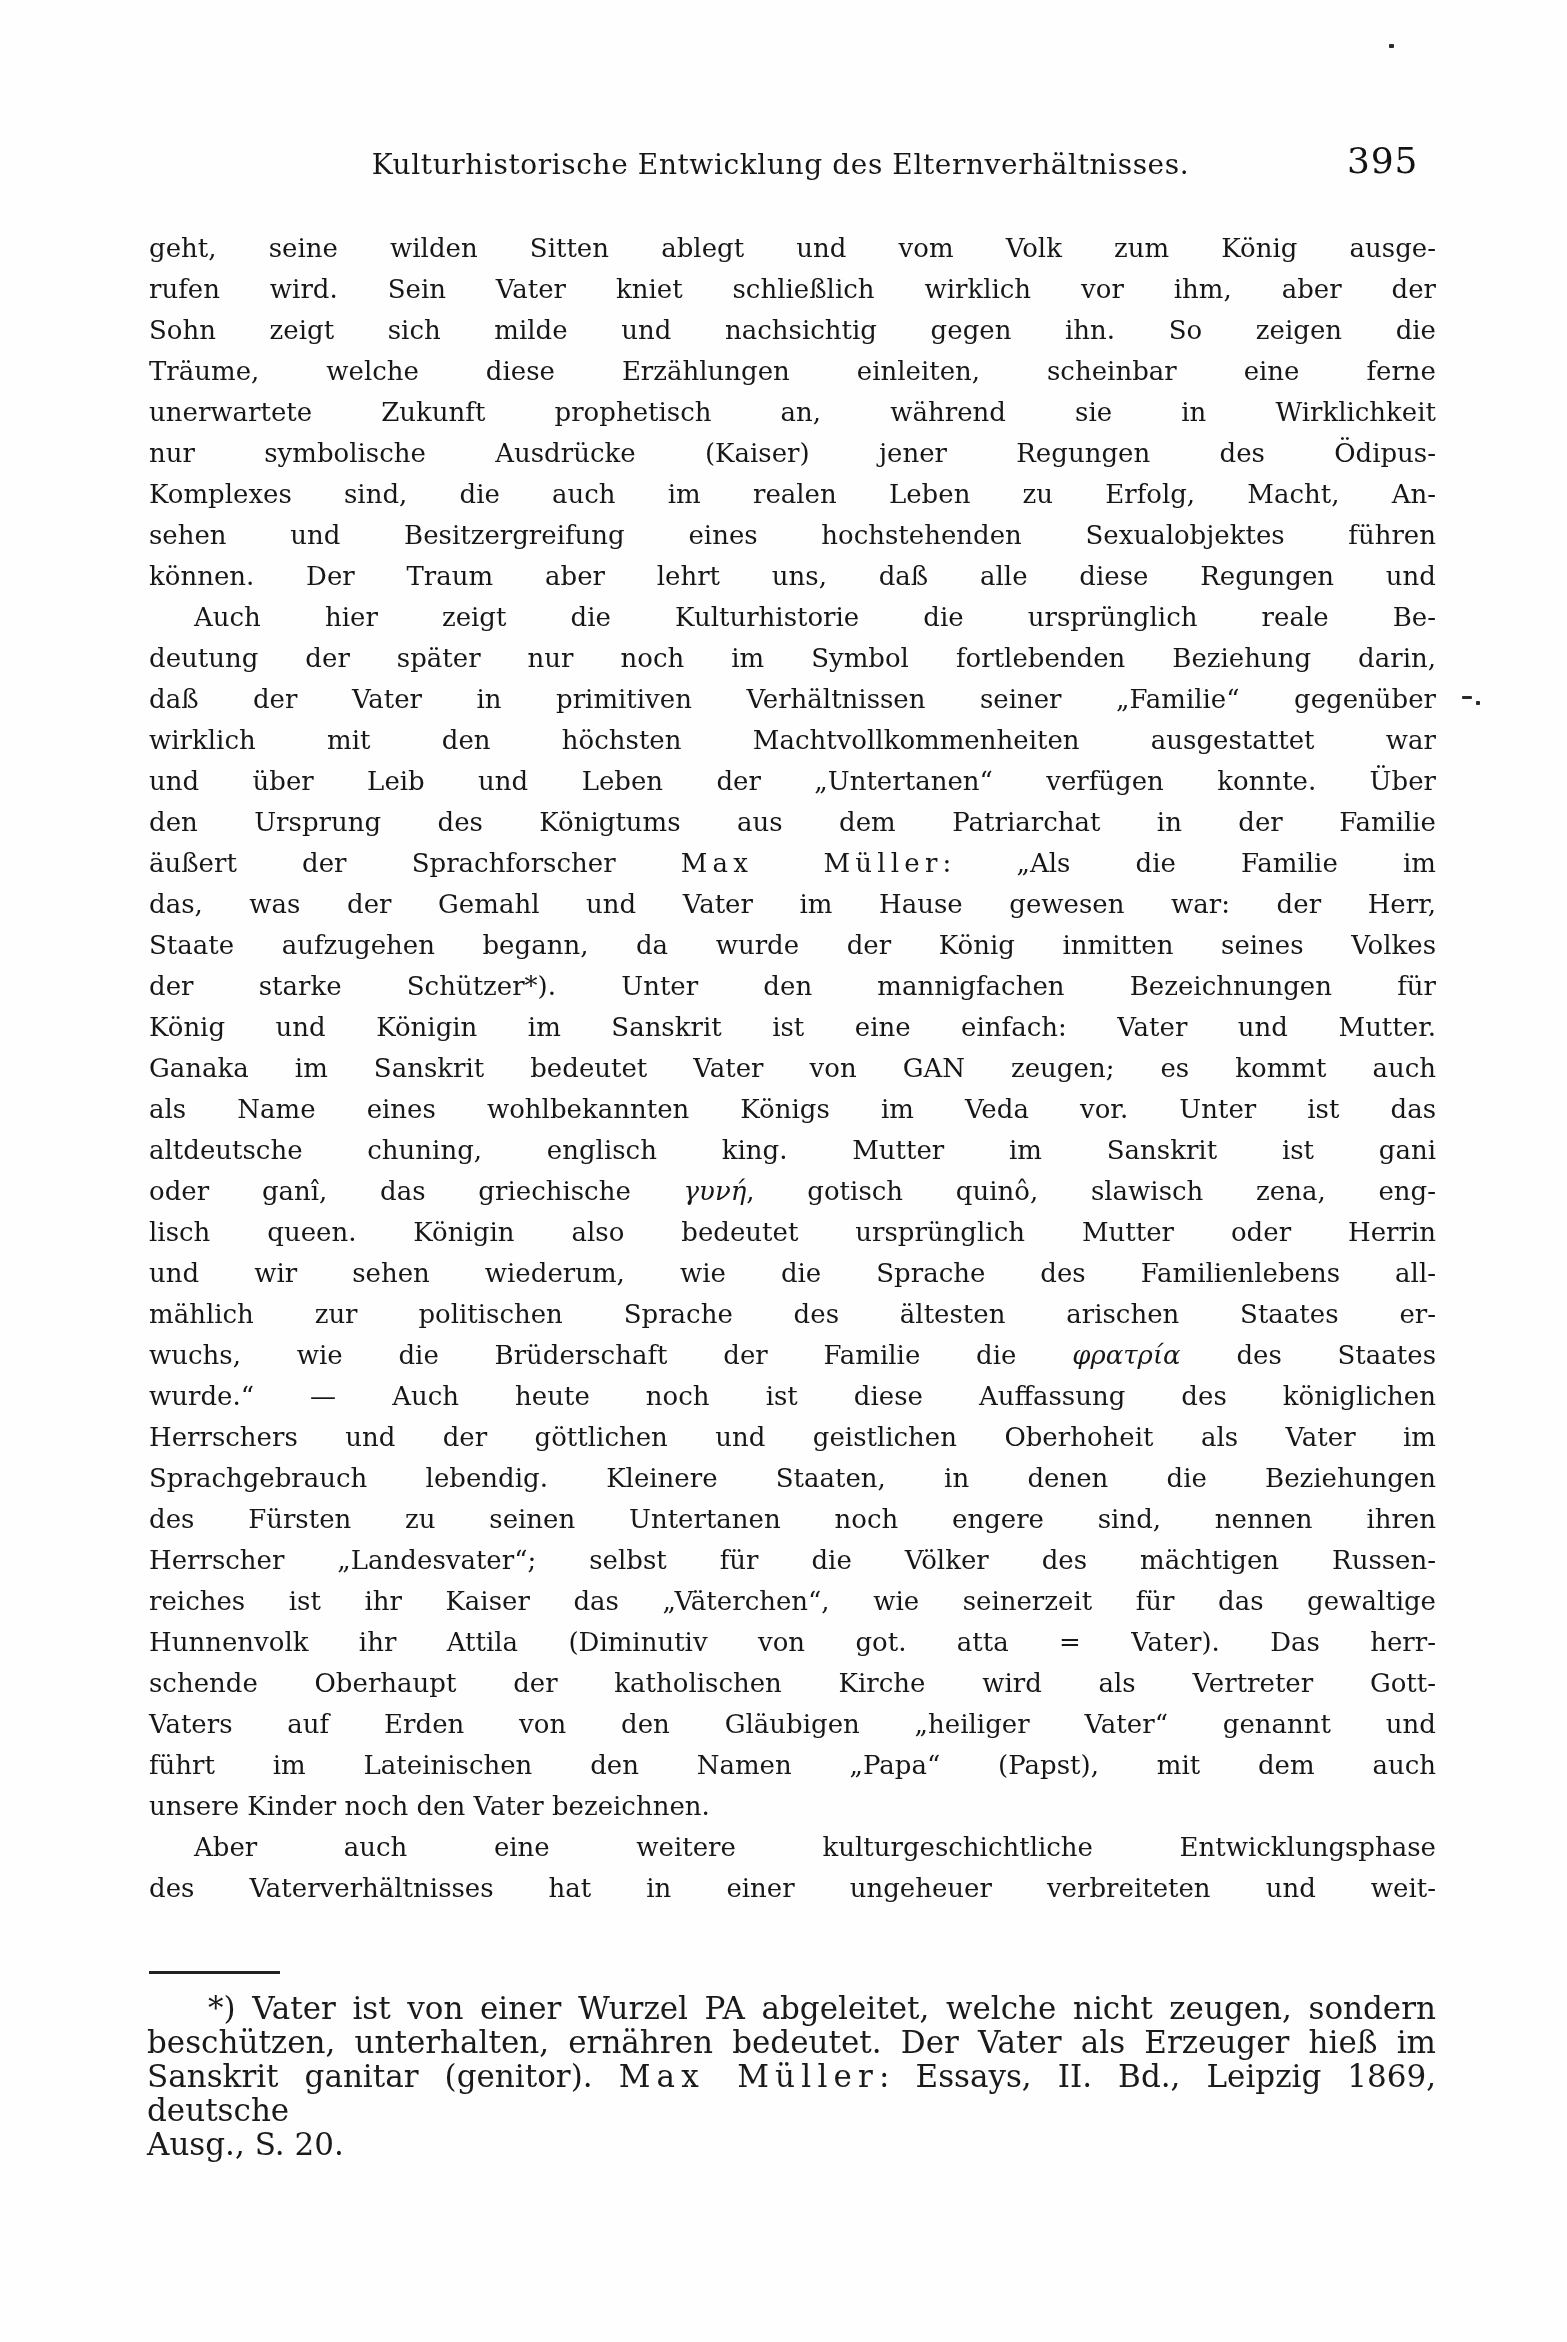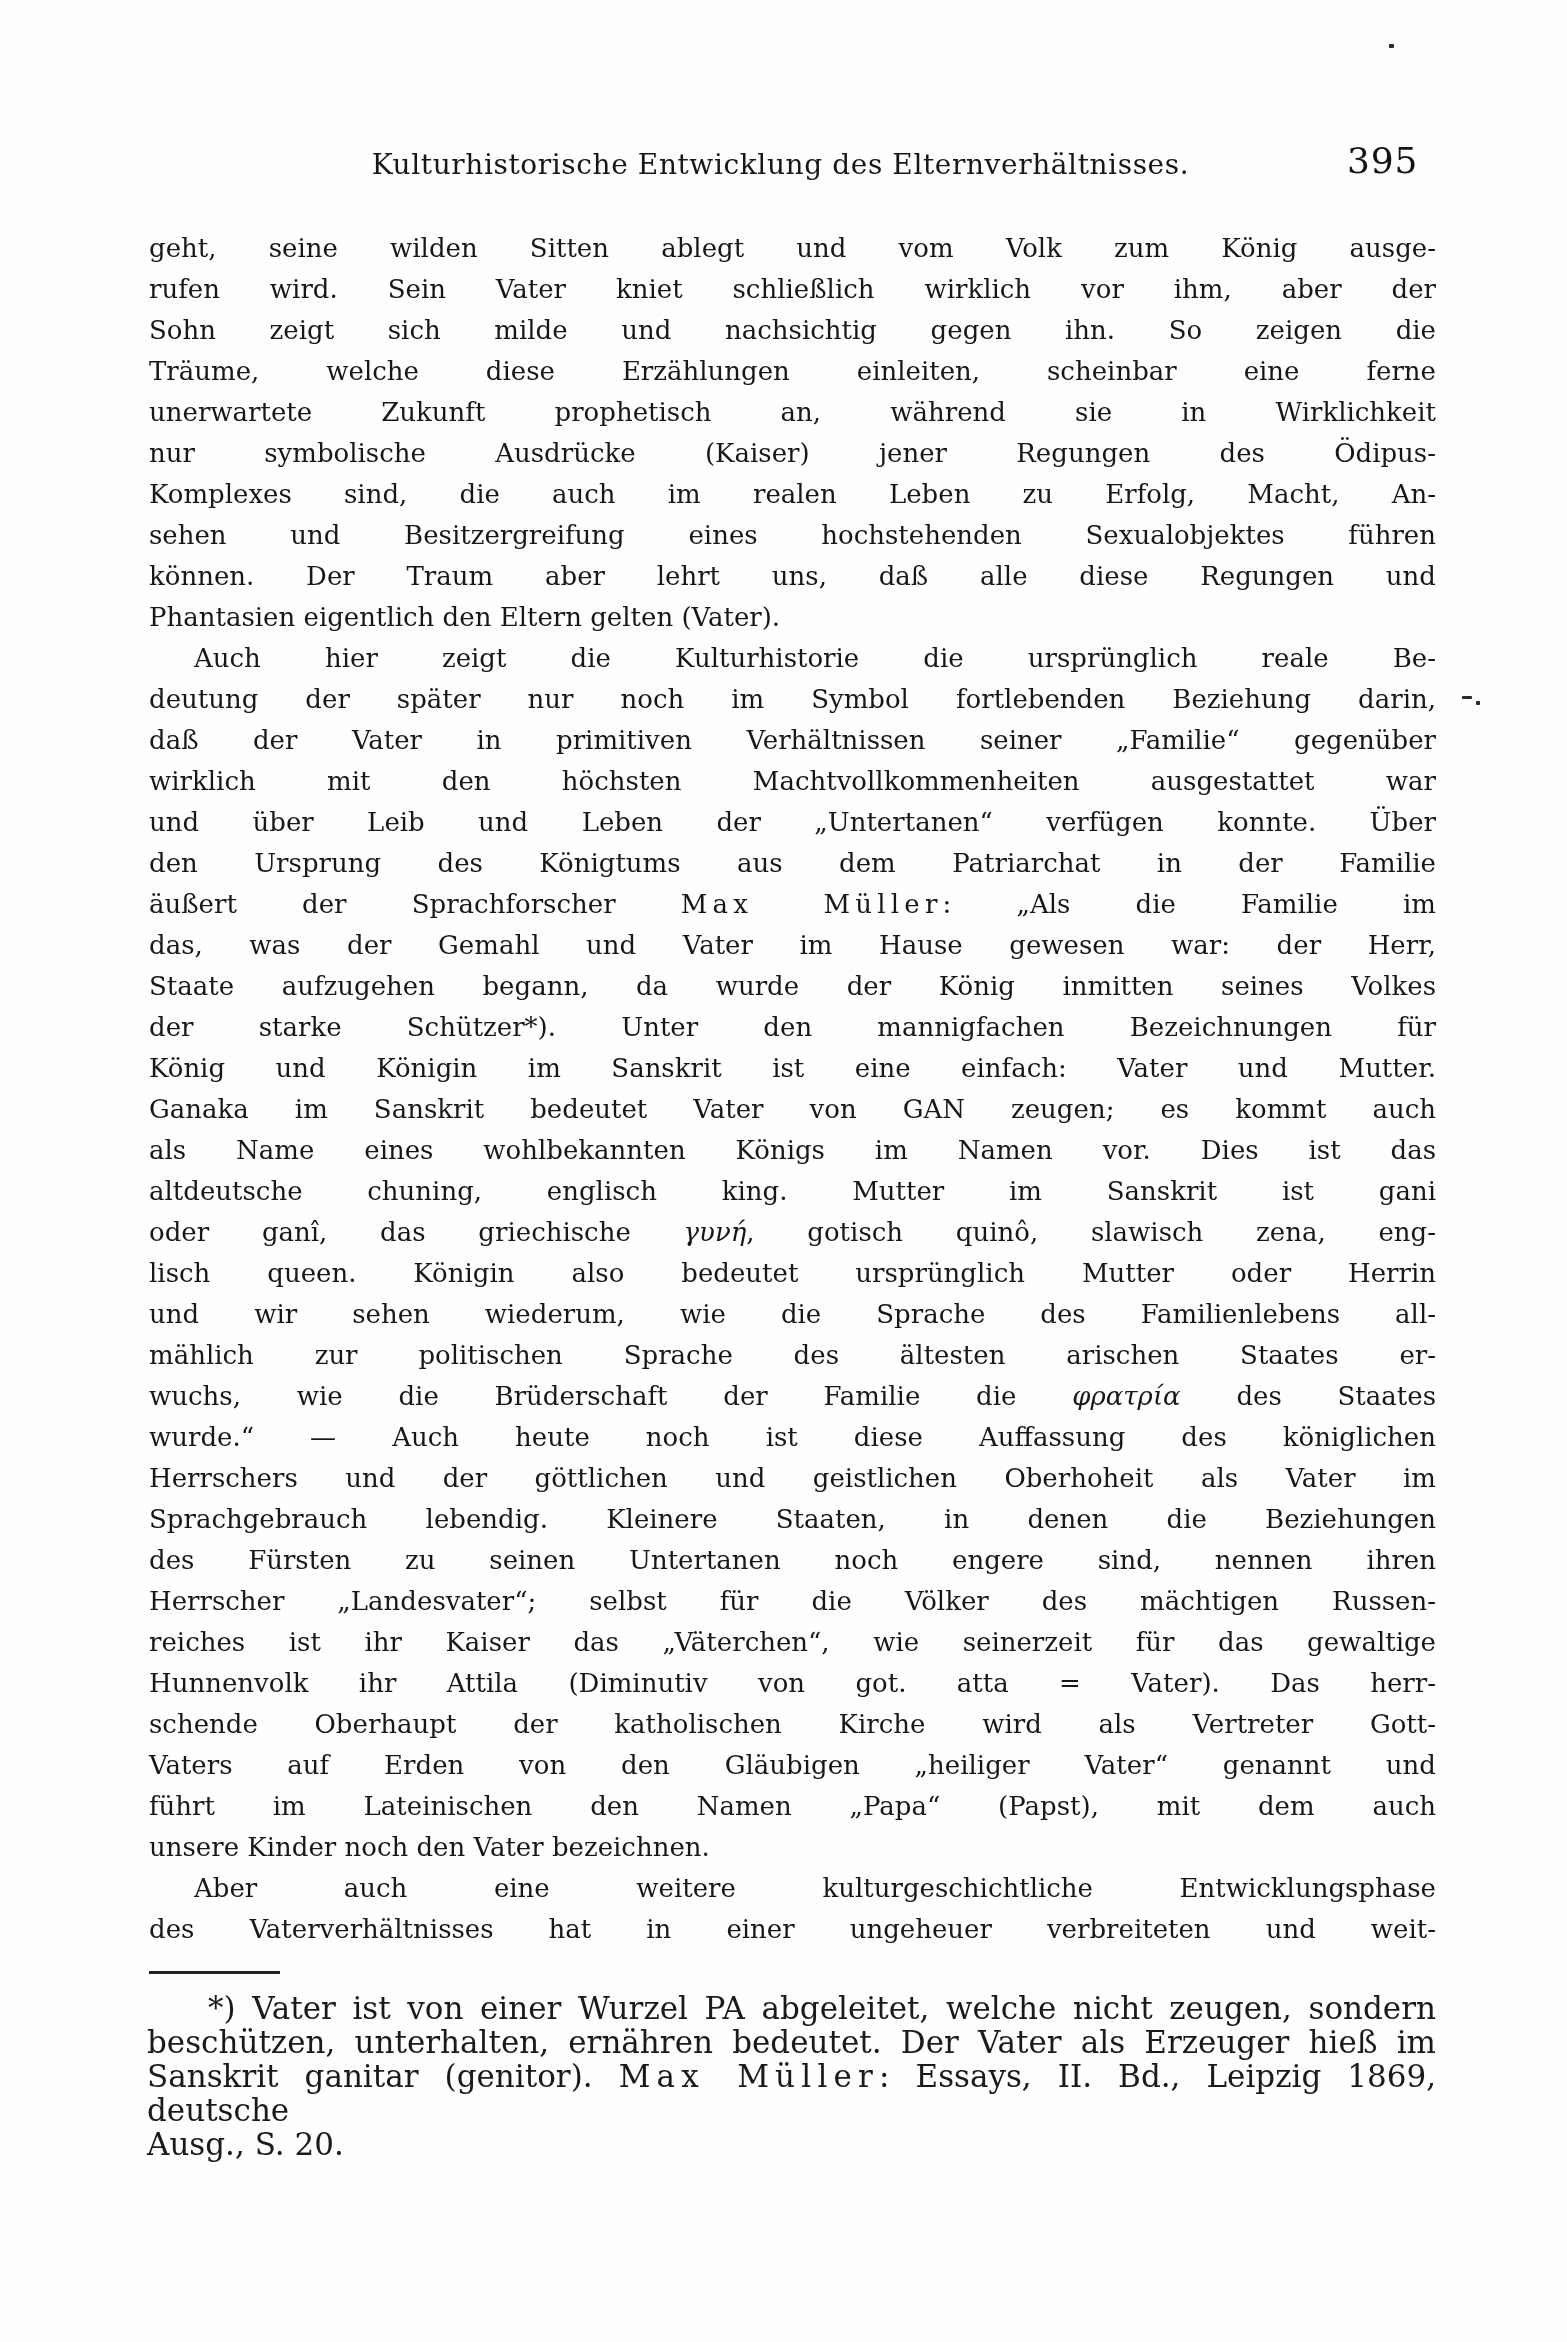--- a/index.html
+++ b/index.html
@@ -71,36 +71,35 @@
   <main class="textblock">
     <div class="line">geht, seine wilden Sitten ablegt und vom Volk zum König ausge-</div>
     <div class="line">rufen wird. Sein Vater kniet schließlich wirklich vor ihm, aber der</div>
     <div class="line">Sohn zeigt sich milde und nachsichtig gegen ihn. So zeigen die</div>
     <div class="line">Träume, welche diese Erzählungen einleiten, scheinbar eine ferne</div>
     <div class="line">unerwartete Zukunft prophetisch an, während sie in Wirklichkeit</div>
     <div class="line">nur symbolische Ausdrücke (Kaiser) jener Regungen des Ödipus-</div>
     <div class="line">Komplexes sind, die auch im realen Leben zu Erfolg, Macht, An-</div>
     <div class="line">sehen und Besitzergreifung eines hochstehenden Sexualobjektes führen</div>
     <div class="line">können. Der Traum aber lehrt uns, daß alle diese Regungen und</div>
-    <div class="line para-end">Phantasien eigentlich den Eltern gelten (Vater).</div>
     <div class="line indent">Auch hier zeigt die Kulturhistorie die ursprünglich reale Be-</div>
     <div class="line">deutung der später nur noch im Symbol fortlebenden Beziehung darin,</div>
     <div class="line">daß der Vater in primitiven Verhältnissen seiner „Familie“ gegenüber</div>
     <div class="line">wirklich mit den höchsten Machtvollkommenheiten ausgestattet war</div>
     <div class="line">und über Leib und Leben der „Untertanen“ verfügen konnte. Über</div>
     <div class="line">den Ursprung des Königtums aus dem Patriarchat in der Familie</div>
     <div class="line">
       <span>äußert der Sprachforscher </span><span class="sperr">Max Müller</span><span>: „Als die Familie im</span>
     </div>
     <div class="line">das, was der Gemahl und Vater im Hause gewesen war: der Herr,</div>
     <div class="line">Staate aufzugehen begann, da wurde der König inmitten seines Volkes</div>
     <div class="line">der starke Schützer*). Unter den mannigfachen Bezeichnungen für</div>
     <div class="line">König und Königin im Sanskrit ist eine einfach: Vater und Mutter.</div>
     <div class="line">Ganaka im Sanskrit bedeutet Vater von GAN zeugen; es kommt auch</div>
-    <div class="line">als Name eines wohlbekannten Königs im Namen vor. Dies ist das</div>
+    <div class="line">als Name eines wohlbekannten Königs im Veda vor. Unter ist das</div>
     <div class="line">altdeutsche chuning, englisch king. Mutter im Sanskrit ist gani</div>
     <div class="line">
       <span>oder ganî, das griechische </span><span class="greek">γυνή</span><span>, gotisch quinô, slawisch zena, eng-</span>
     </div>
     <div class="line">lisch queen. Königin also bedeutet ursprünglich Mutter oder Herrin</div>
     <div class="line">und wir sehen wiederum, wie die Sprache des Familienlebens all-</div>
     <div class="line">mählich zur politischen Sprache des ältesten arischen Staates er-</div>
     <div class="line">
       <span>wuchs, wie die Brüderschaft der Familie die </span><span class="greek">φρατρία</span><span> des Staates</span>
     </div>

